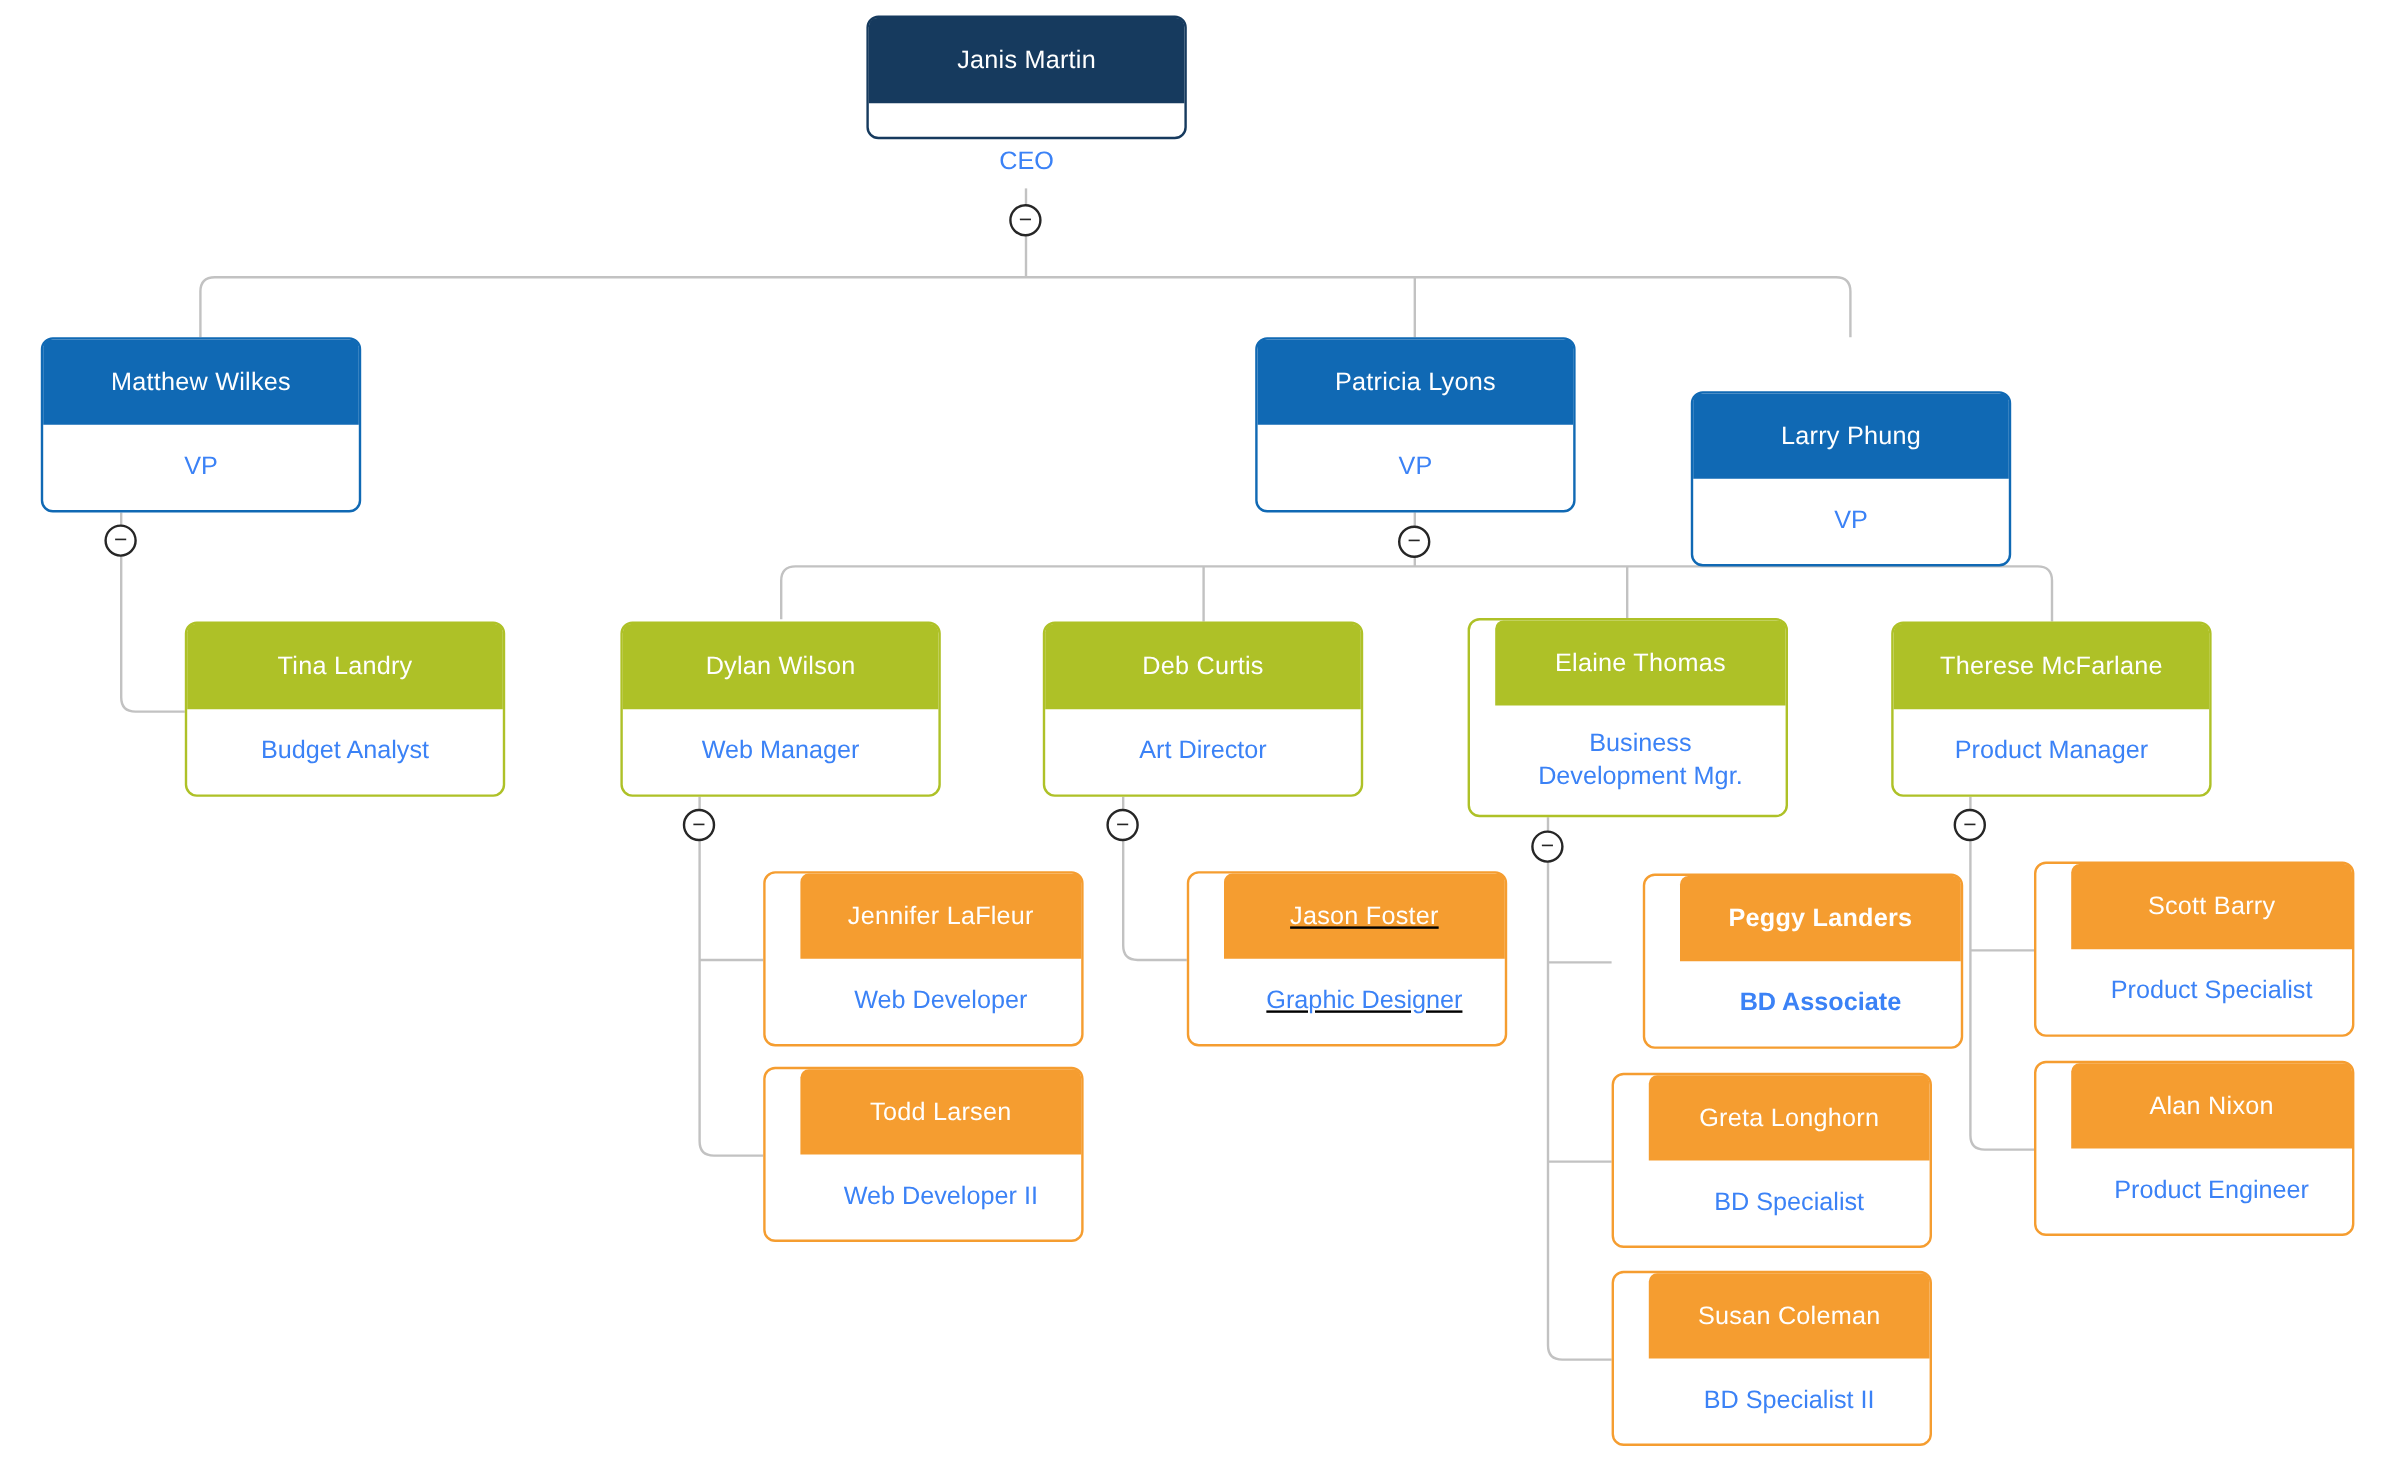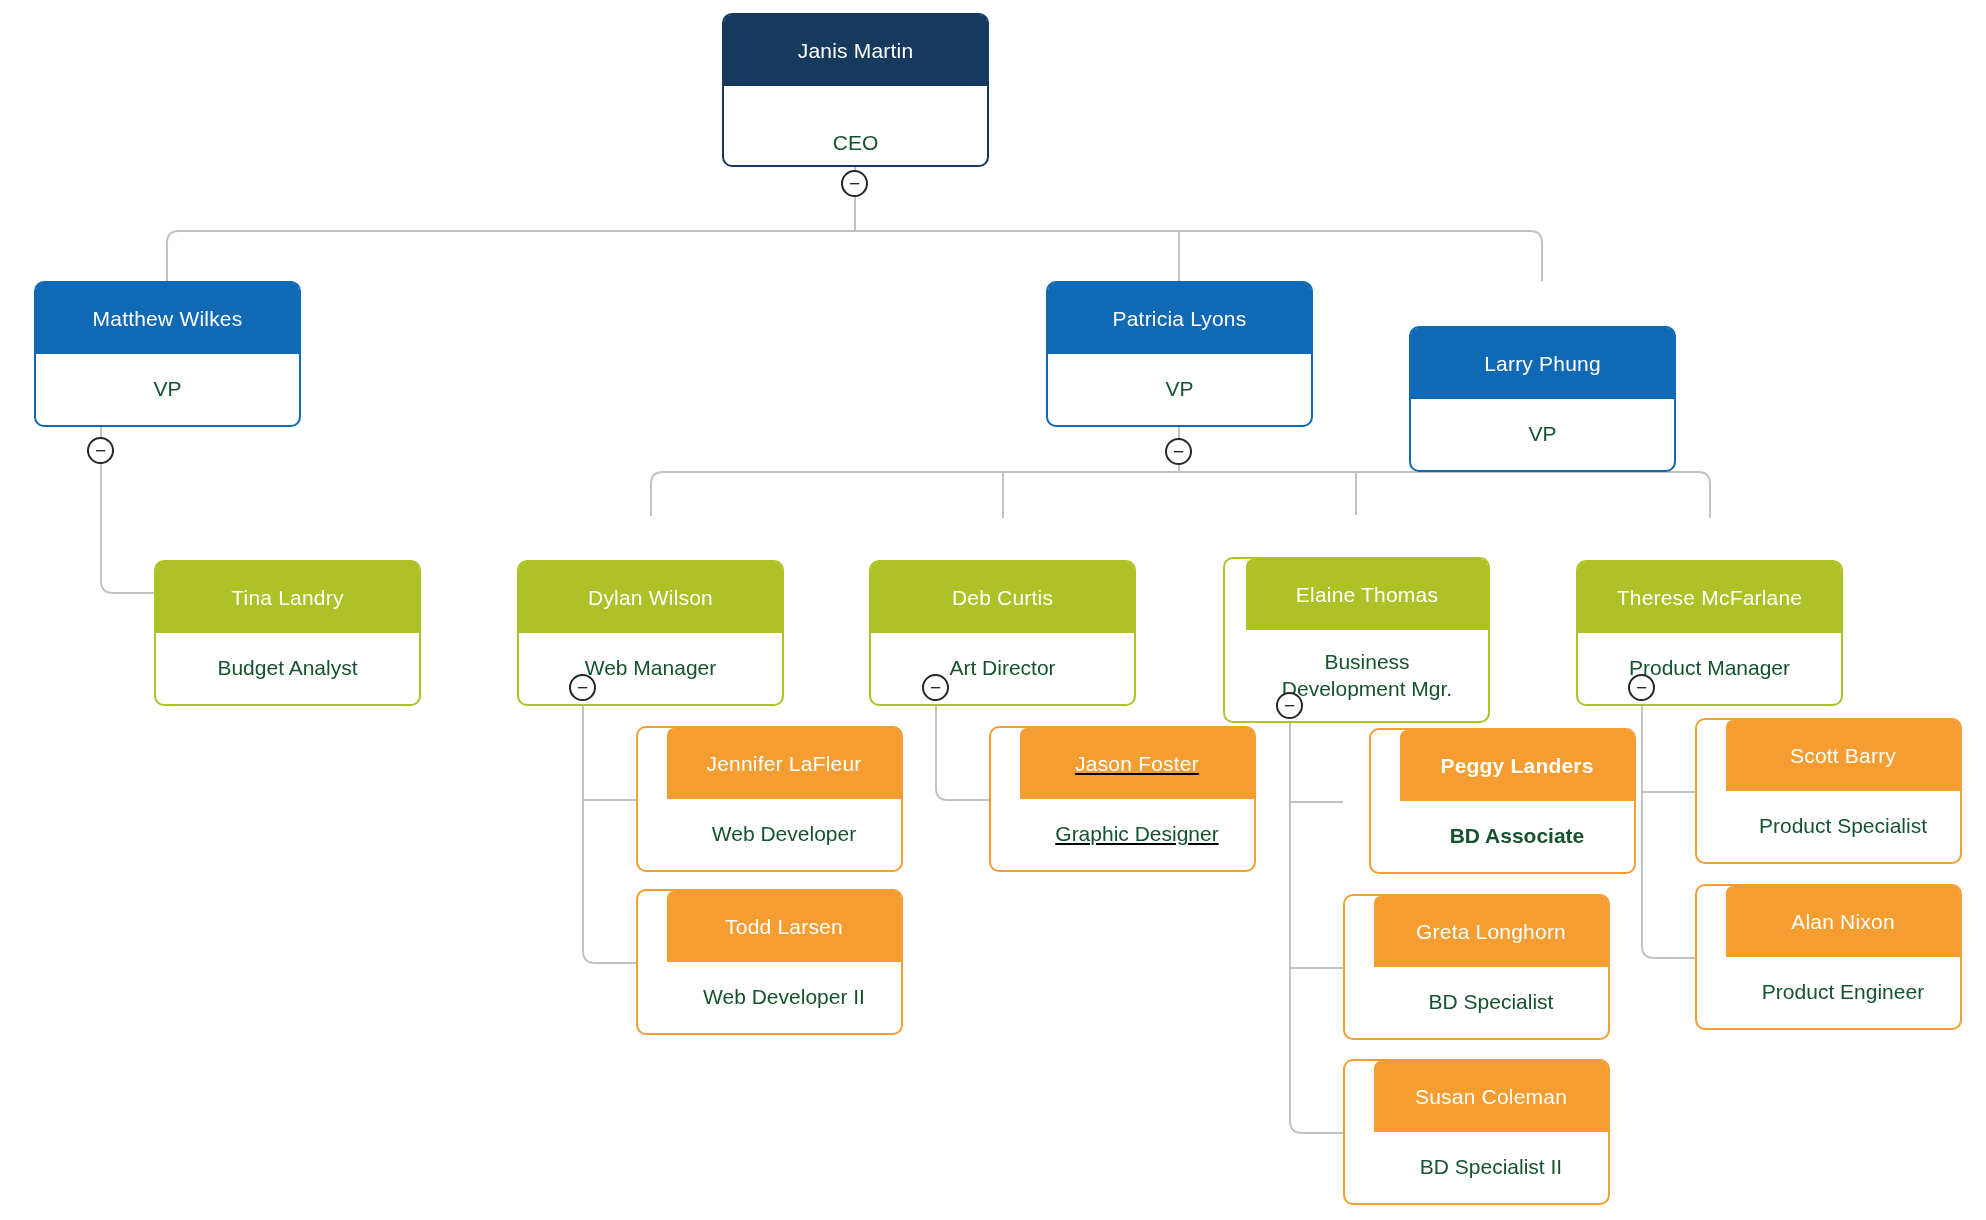--- a/index.html
+++ b/index.html
@@ -39,30 +39,30 @@
     font-size: 21px;
     letter-spacing: 0.2px;
   }
   .node-body {
     flex: 1 1 auto;
     display: flex;
     align-items: center;
     justify-content: center;
     text-align: center;
     font-size: 21px;
-    color: #14532d;
+    color: #3b82f6;
     white-space: pre-line;
     line-height: 1.25;
     padding: 0 10px;
   }
   .lvl-1 { border-color: #163a5e; }
   .lvl-1 .node-header { background: #163a5e; }
   .lvl-2 { border-color: #1069b4; }
   .lvl-2 .node-header { background: #1069b4; }
-  .lvl-3 { border-color: #aec127; margin-top: 42px; }
+  .lvl-3 { border-color: #aec127; }
   .lvl-3 .node-header { background: #aec127; }
   .lvl-4 { border-color: #f59d30; padding-left: 29px; }
   .lvl-4 .node-header { background: #f59d30; }
   .collapse {
     position: absolute;
     width: 27px;
     height: 27px;
     margin-left: -14px;
     margin-top: -14px;
     box-sizing: border-box;
@@ -102,21 +102,21 @@
       <path d="M 583 800 H 636"></path>
       <path d="M 936 664 V 788 Q 936 800 948 800 H 989"></path>
       <path d="M 1290 681 V 1121 Q 1290 1133 1302 1133 H 1343"></path>
       <path d="M 1290 802 H 1343"></path>
       <path d="M 1290 968 H 1343"></path>
       <path d="M 1642 664 V 946 Q 1642 958 1654 958 H 1695"></path>
       <path d="M 1642 792 H 1695"></path>
     </g>
   </svg>
 
-  <div class="node lvl-1" style="left:722px; top:13px; height:154px;gap:36px;">
+  <div class="node lvl-1" style="left:722px; top:13px; height:103px;gap:36px;">
     <div class="node-header">Janis Martin</div>
     <div class="node-body">CEO</div>
   </div>
 
   <div class="node lvl-2" style="left:34px; top:281px;">
     <div class="node-header">Matthew Wilkes</div>
     <div class="node-body">VP</div>
   </div>
   <div class="node lvl-2" style="left:1046px; top:281px;">
     <div class="node-header">Patricia Lyons</div>

